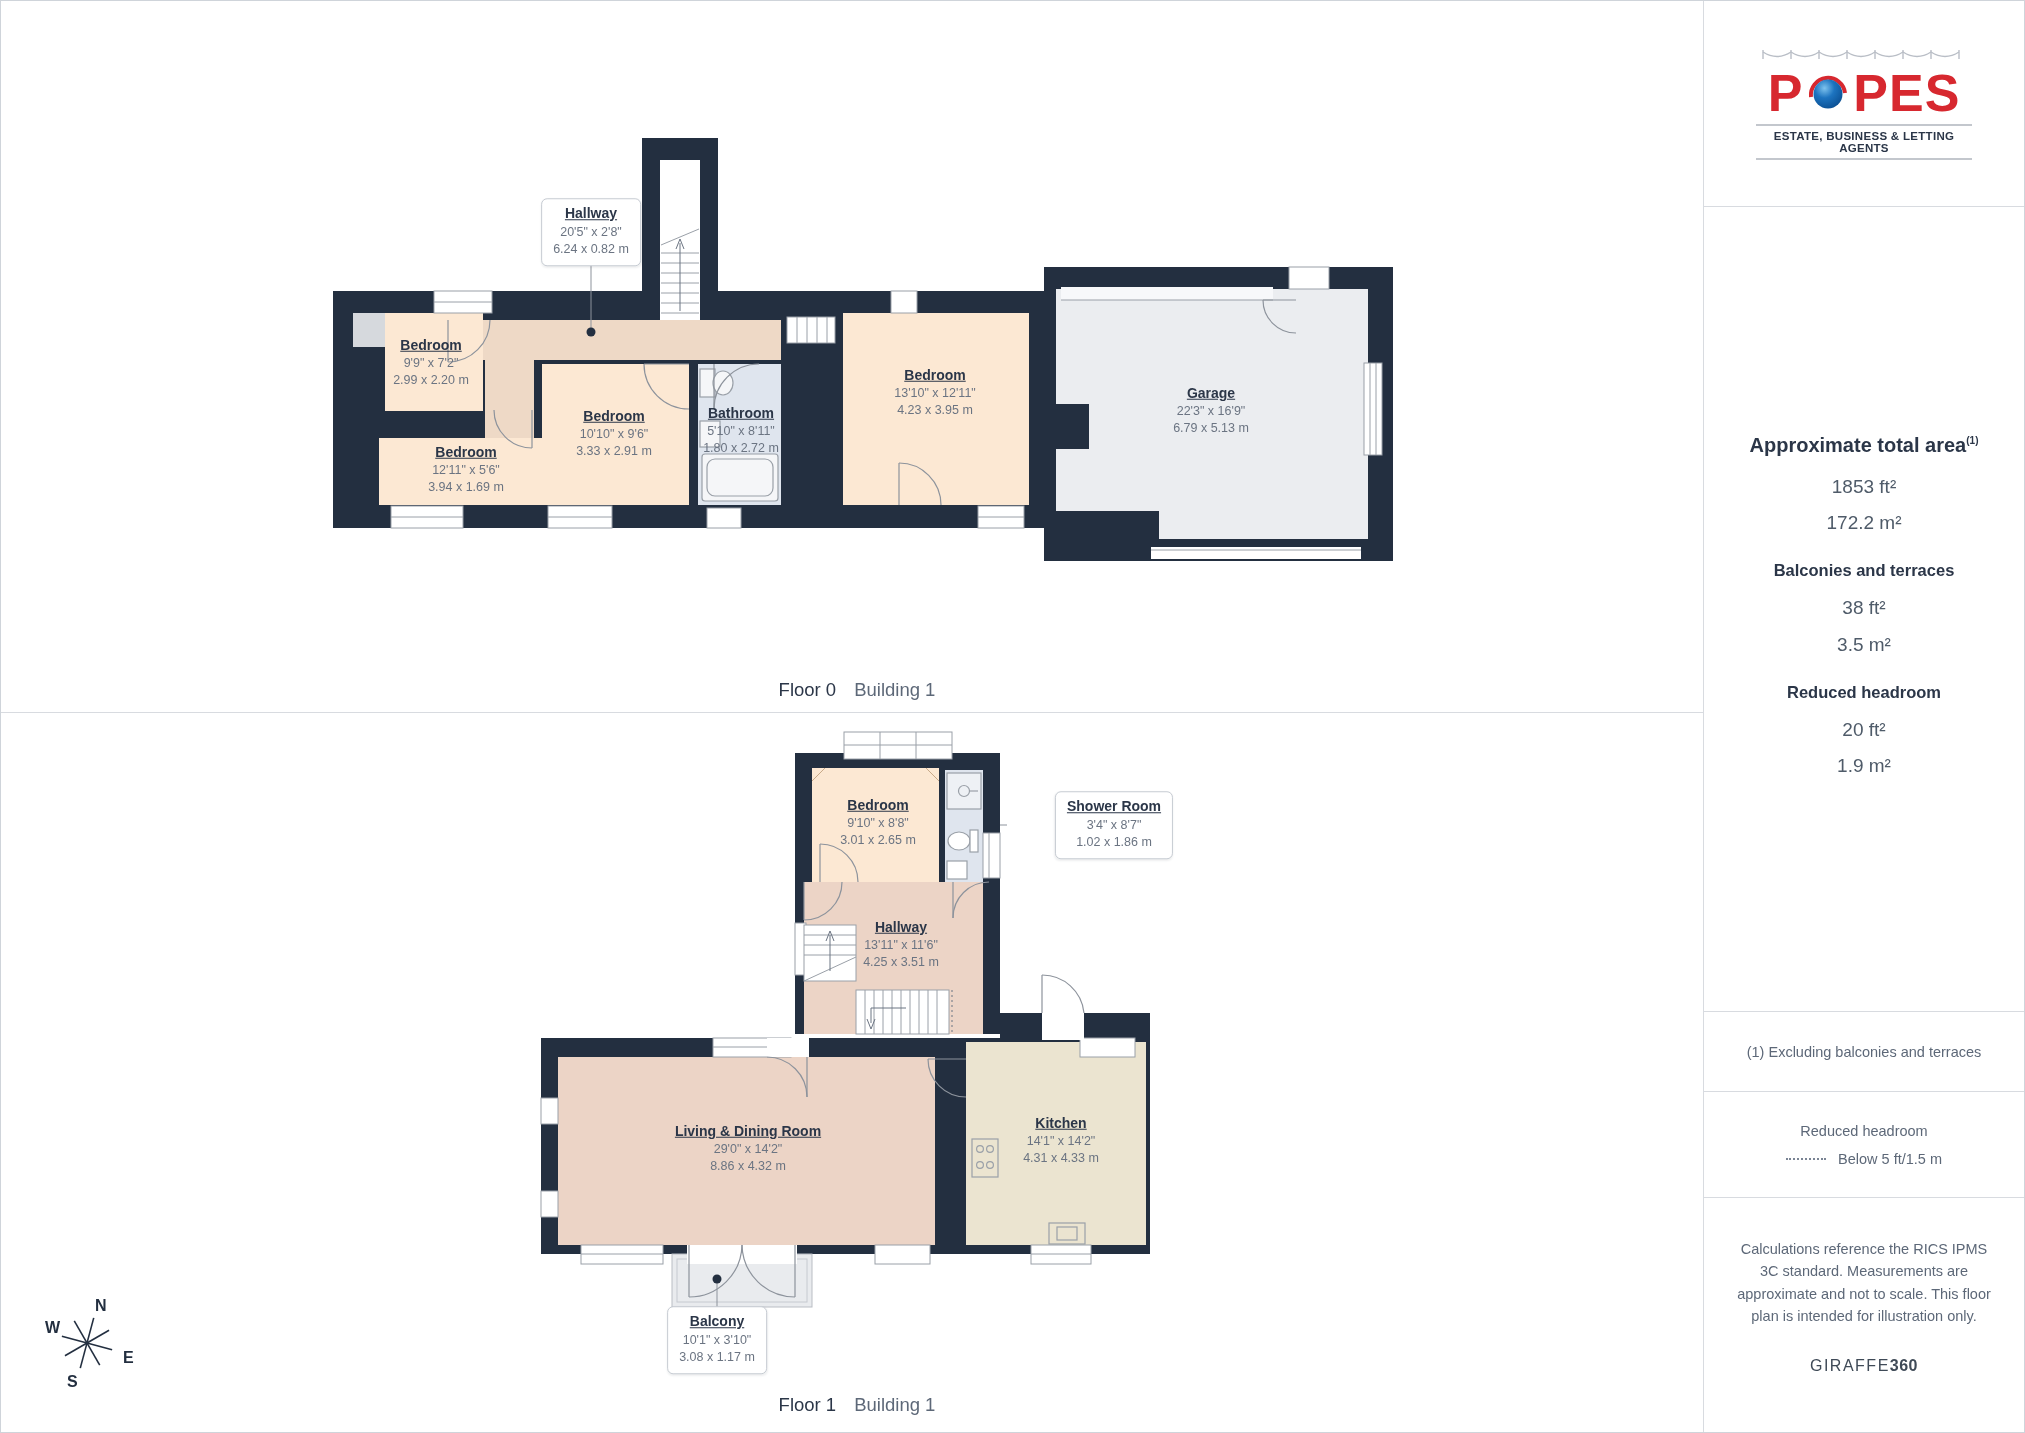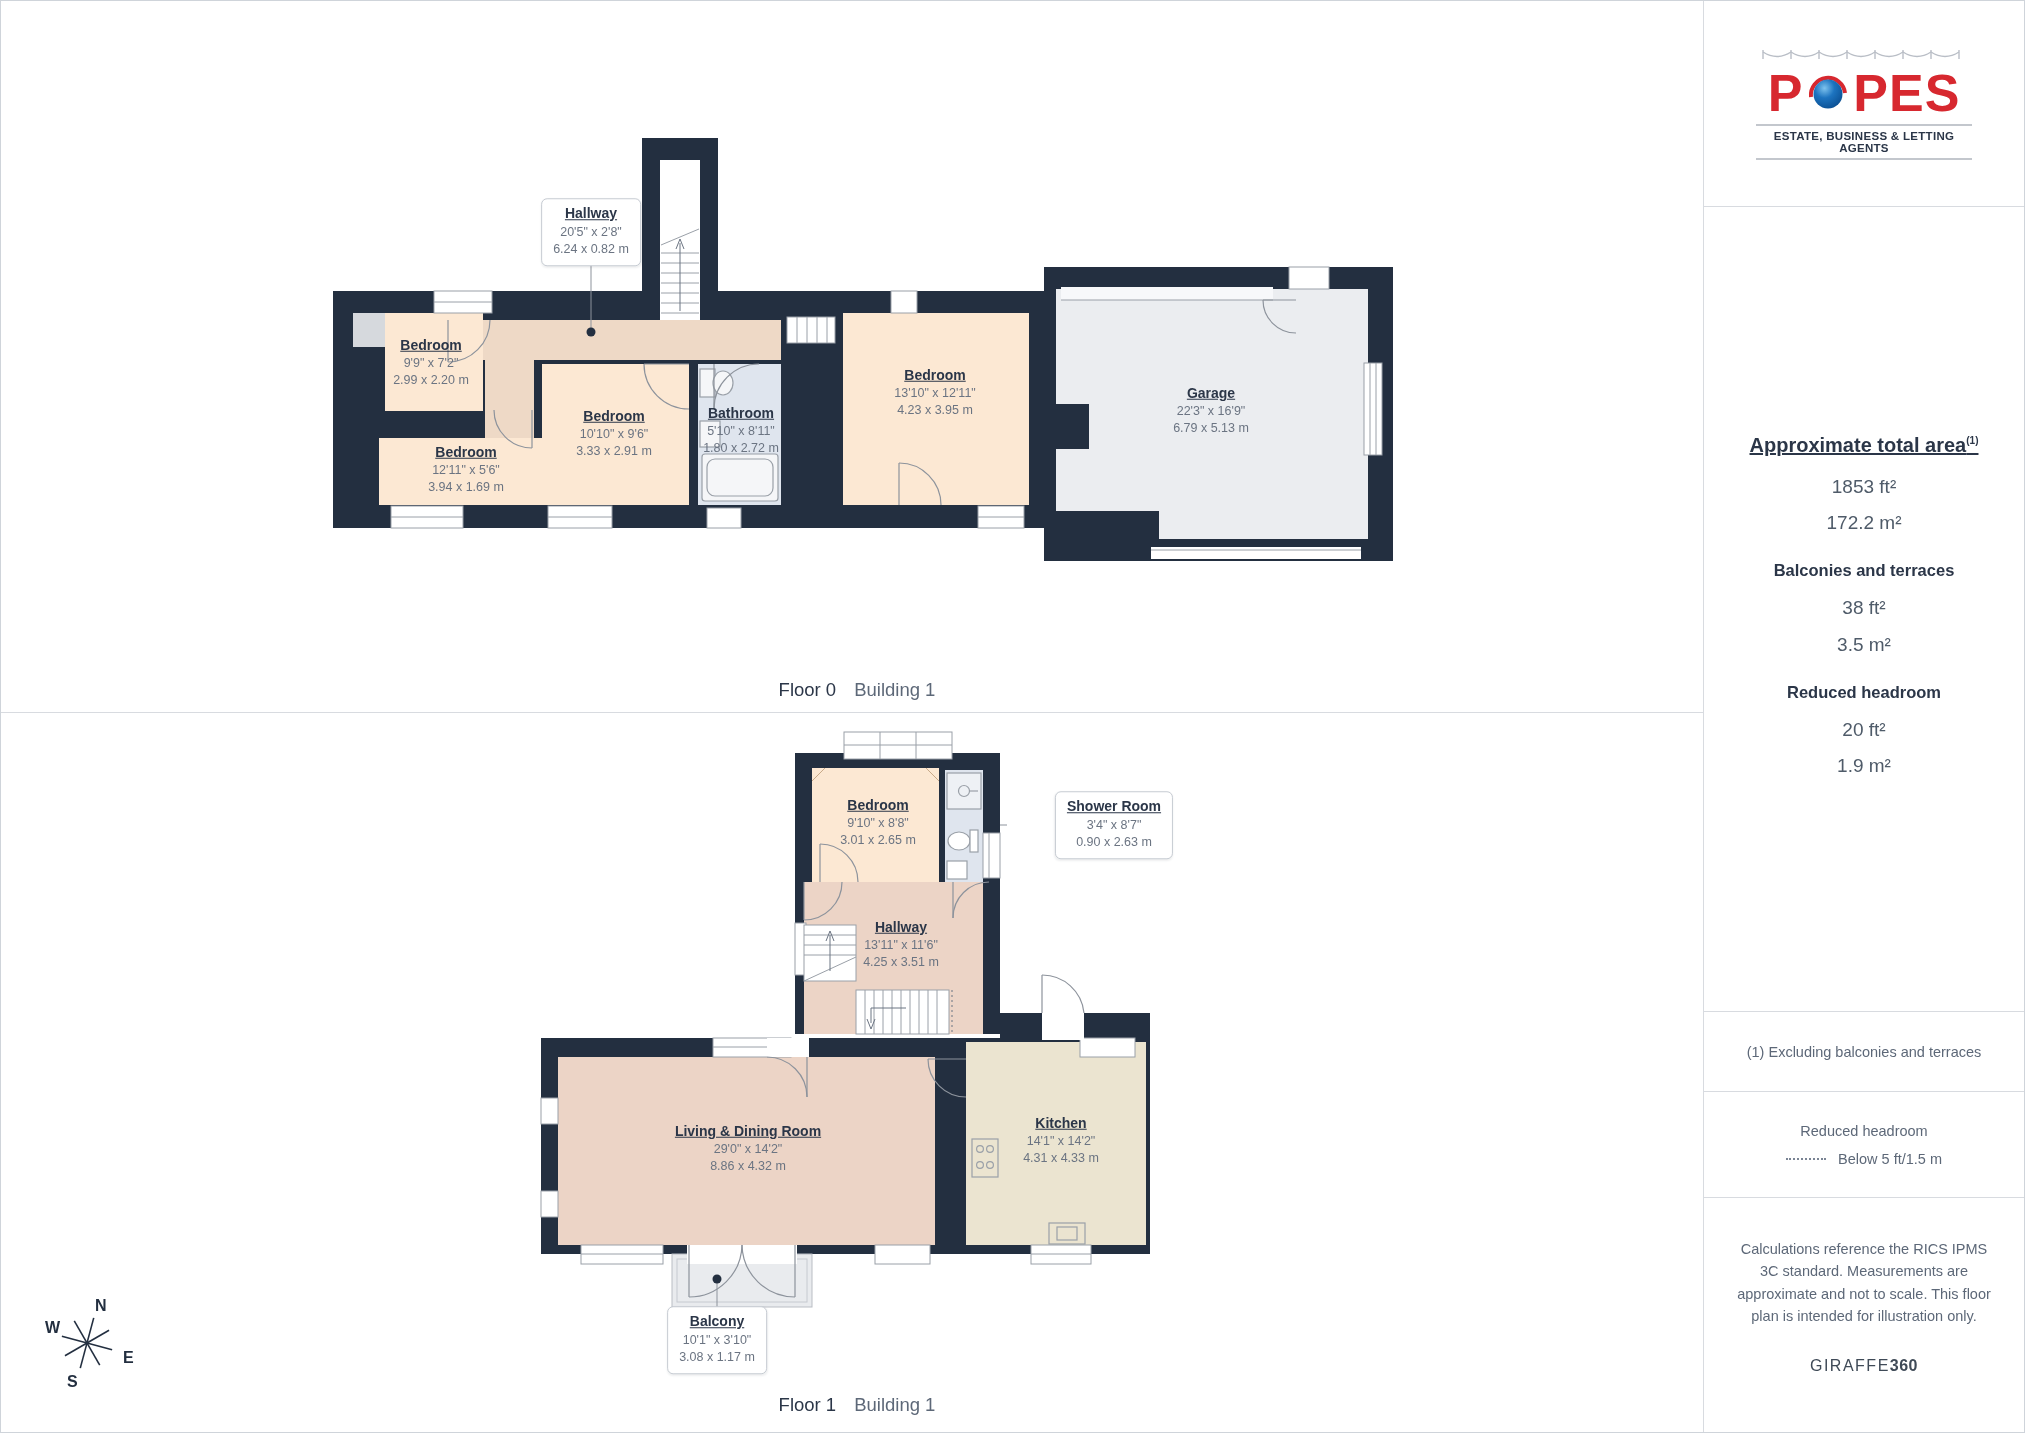--- a/index.html
+++ b/index.html
@@ -27,21 +27,21 @@
 
   
   .sidebar{flex:1;display:flex;flex-direction:column;background:#fff;}
   .sb-logo{height:206px;border-bottom:1px solid #d8dbe0;display:flex;align-items:center;justify-content:center;box-sizing:border-box;}
   .logo-box{width:216px;text-align:center;}
   .logo-word{display:flex;align-items:center;justify-content:center;color:#d7282f;font-weight:bold;font-size:52px;line-height:1;letter-spacing:1px;}
   .logo-word .sphere{margin:0 1px;}
   .logo-tagline{margin-top:5px;padding:4px 0;border-top:2px solid #c3c7cd;border-bottom:2px solid #c3c7cd;
                 font-size:11.5px;font-weight:bold;color:#2b3648;letter-spacing:.3px;}
   .sb-area{flex:1;display:flex;flex-direction:column;justify-content:center;align-items:center;text-align:center;}
-  .sb-area h2{font-size:20px;margin:0 0 12px;color:#2b3648;text-decoration:underline;}
+  .sb-area h2{font-size:20px;margin:0 0 12px;color:#2b3648;}
   .sb-area h2 sup{font-size:10px;font-weight:bold;}
   .sb-val{font-size:19px;color:#4f5b69;line-height:1.9;}
   .sb-sub{font-size:16.5px;font-weight:bold;color:#2b3648;margin:20px 0 10px;}
   .sb-footnote{border-top:1px solid #d8dbe0;height:80px;display:flex;align-items:center;justify-content:center;
                font-size:14.5px;color:#5d6878;text-align:center;box-sizing:border-box;}
   .sb-legend{border-top:1px solid #d8dbe0;height:106px;display:flex;flex-direction:column;align-items:center;justify-content:center;
              font-size:14.5px;color:#5d6878;text-align:center;box-sizing:border-box;}
   .sb-legend .row2{margin-top:12px;display:flex;align-items:center;}
   .dotted{display:inline-block;width:40px;border-top:2px dotted #7a8494;margin-right:12px;}
   .sb-disclaimer{border-top:1px solid #d8dbe0;height:235px;box-sizing:border-box;padding:40px 28px 0;
@@ -335,21 +335,21 @@
       </div>
       <div class="room-label" style="left:1060px;top:428px">
         <div class="rl-name">Kitchen</div>
         <div class="rl-dims">14'1" x 14'2"</div>
         <div class="rl-dims">4.31 x 4.33 m</div>
       </div>
 
       <div class="callout" style="left:1113px;top:112px">
         <div class="rl-name">Shower Room</div>
         <div class="rl-dims">3'4" x 8'7"</div>
-        <div class="rl-dims">0.90 x 2.63 m</div>
+        <div class="rl-dims">1.02 x 1.86 m</div>
       </div>
       <div class="callout" style="left:716px;top:627px">
         <div class="rl-name">Balcony</div>
         <div class="rl-dims">10'1" x 3'10"</div>
         <div class="rl-dims">3.08 x 1.17 m</div>
       </div>
 
       <svg class="compass" width="110" height="110" viewBox="0 0 110 110">
         <g transform="rotate(15 50 52)" stroke="#232f40" stroke-width="1.6">
           <line x1="50" y1="26" x2="50" y2="78"></line>

